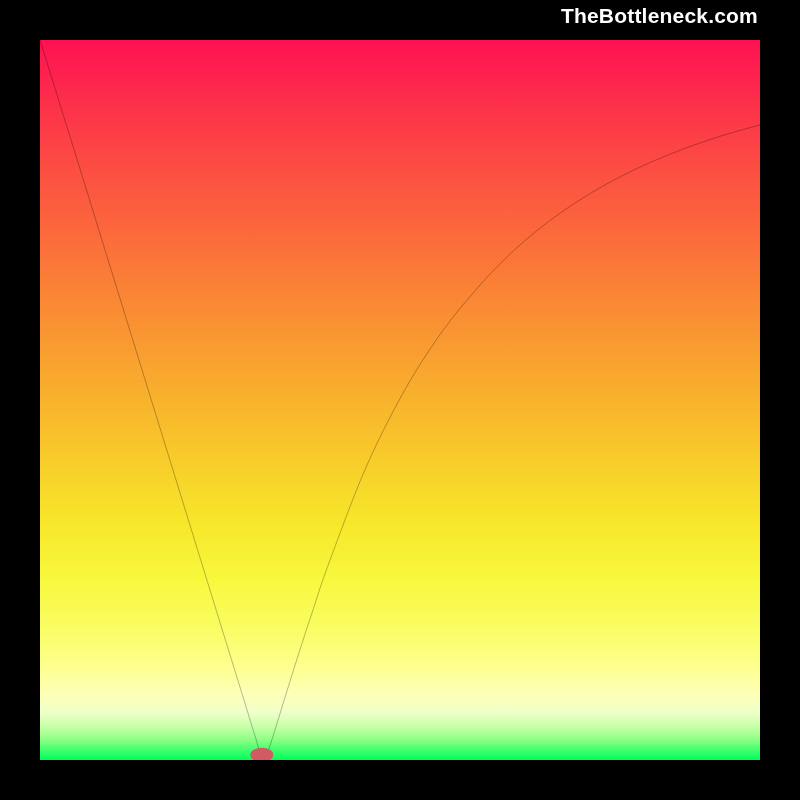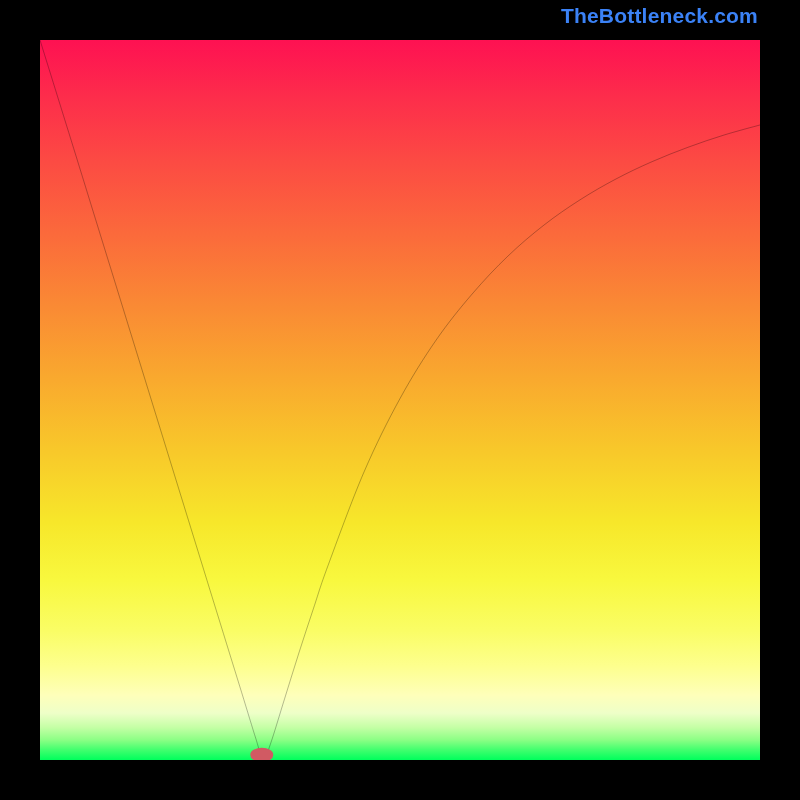--- a/index.html
+++ b/index.html
@@ -49,21 +49,21 @@
     position: absolute;
     left: 0;
     top: 0;
     width: 720px;
     height: 720px;
   }
   .watermark {
     position: absolute;
     top: 4px;
     right: 42px;
-    color: #3b82f6;
+    color: #ffffff;
     font-weight: 600;
     font-size: 21px;
     letter-spacing: 0.2px;
     user-select: none;
   }
 </style>
 </head>
 <body>
 
 <div class="frame">

